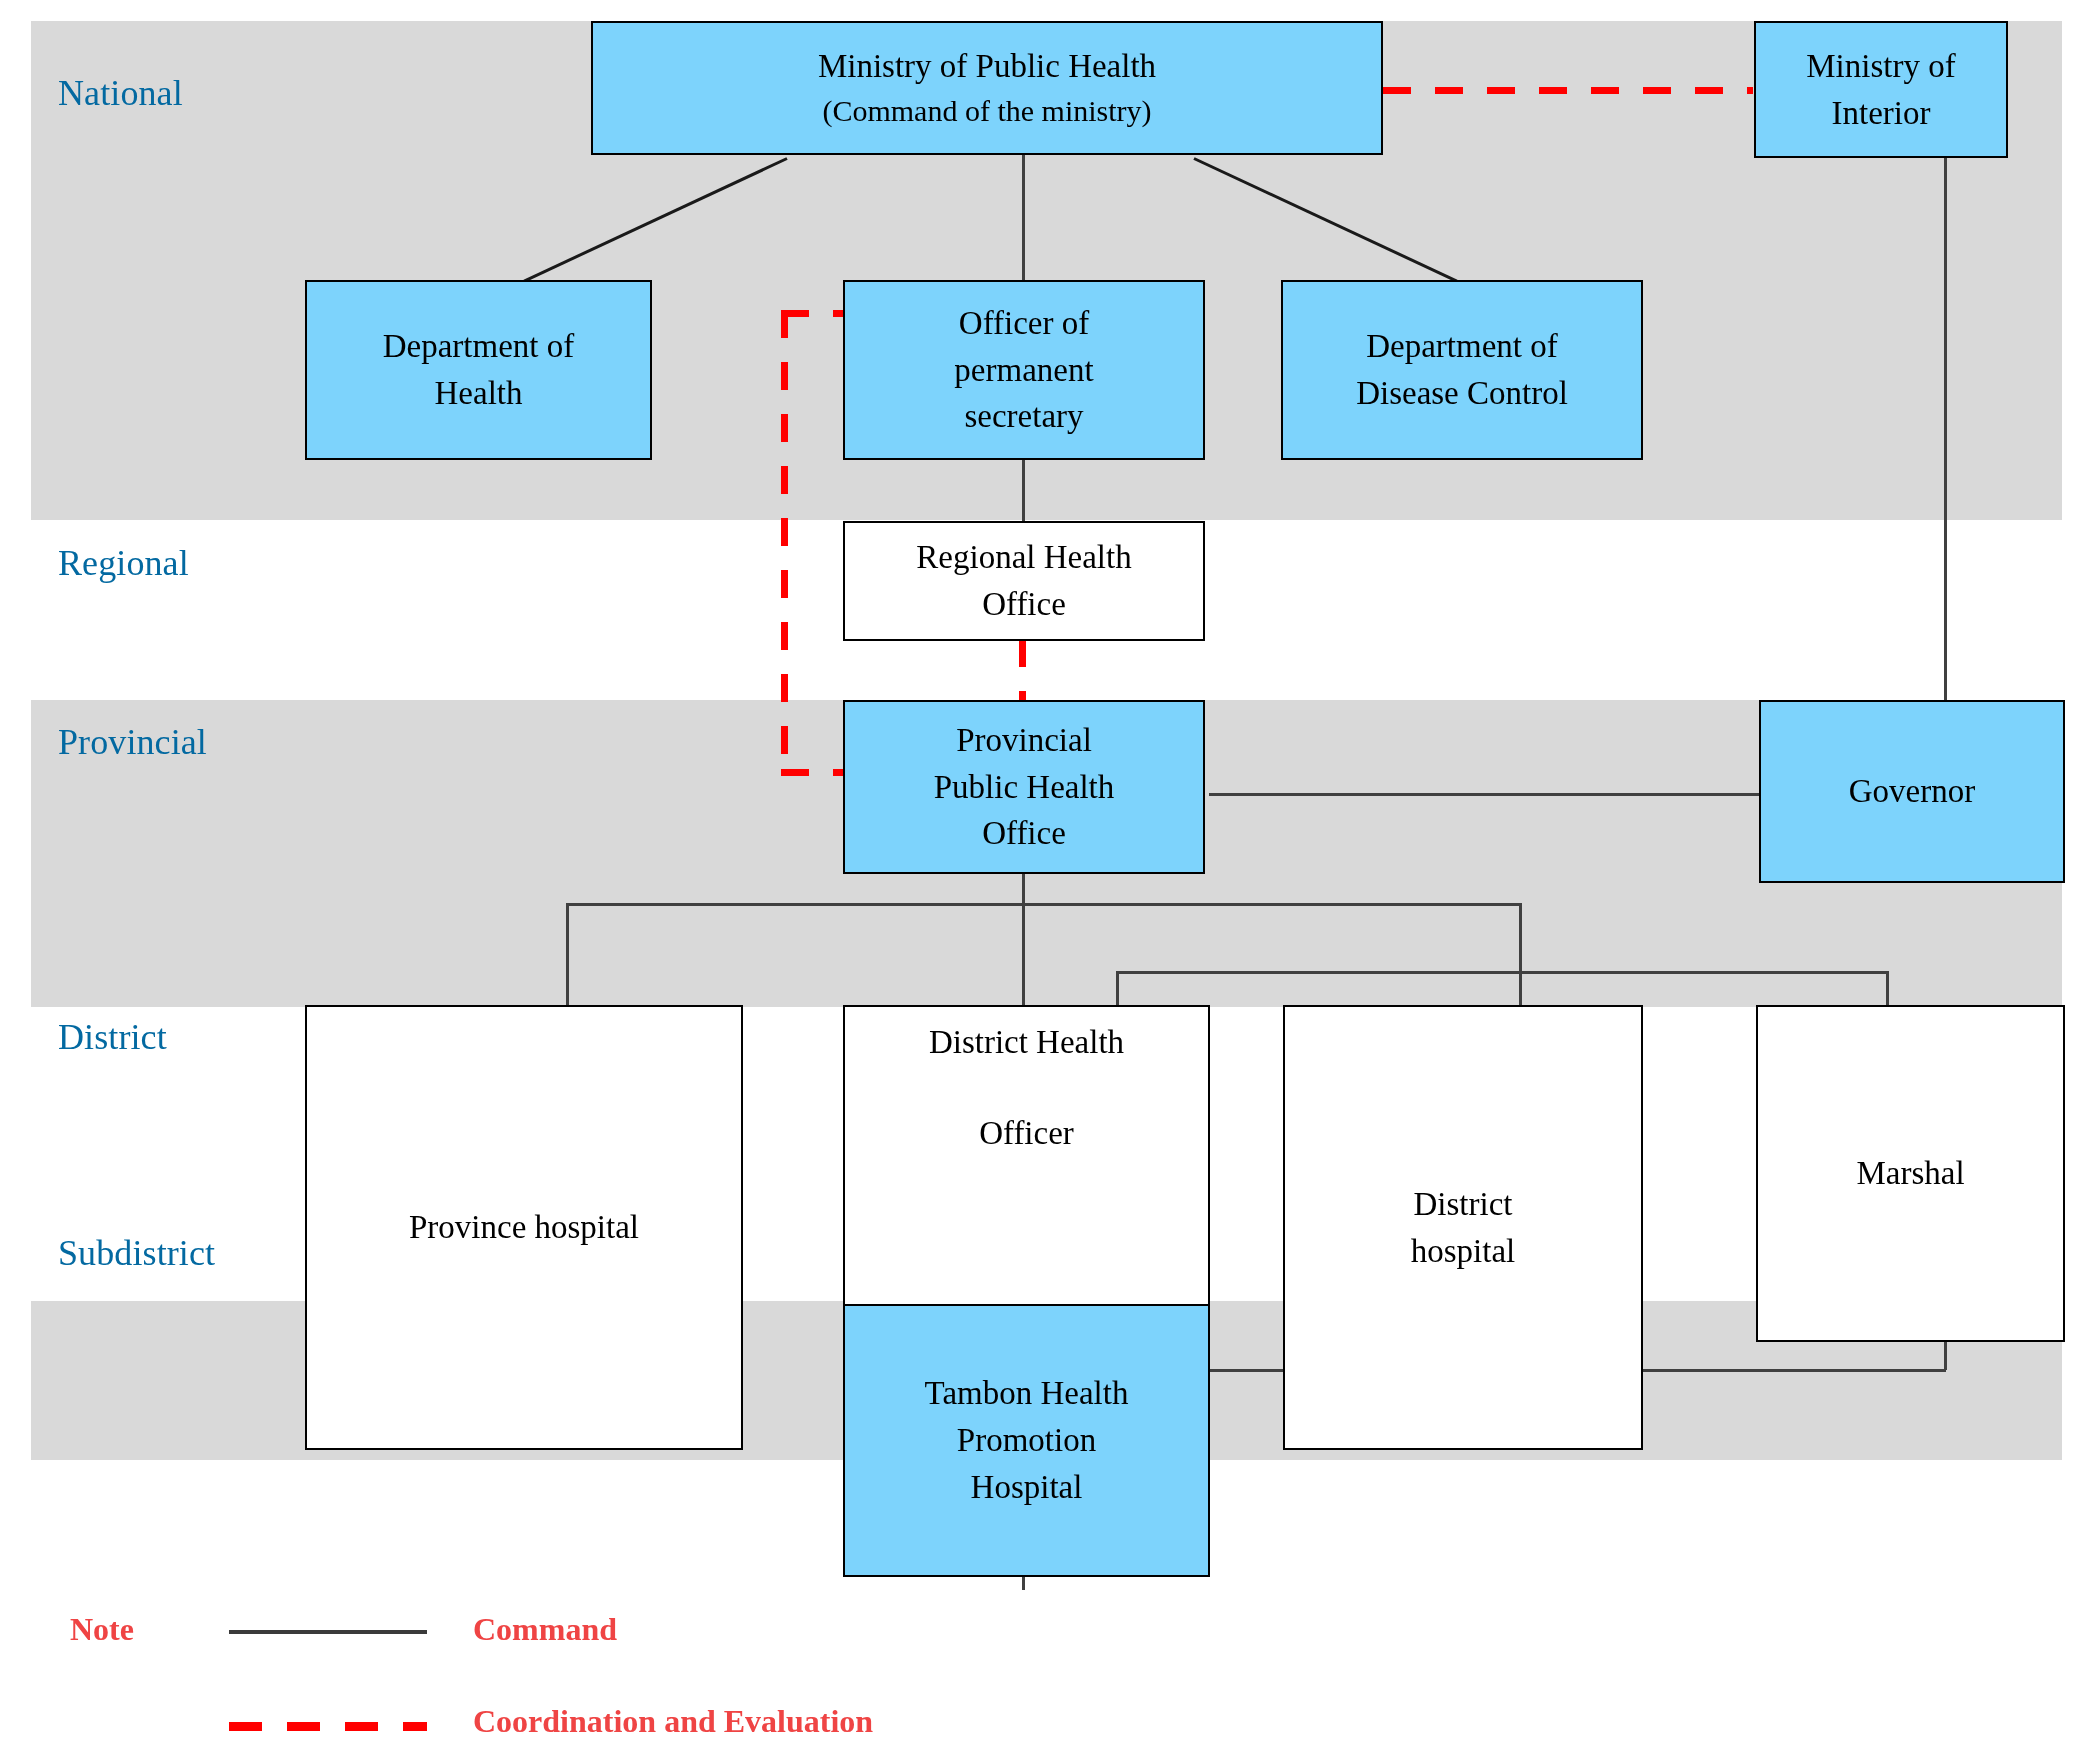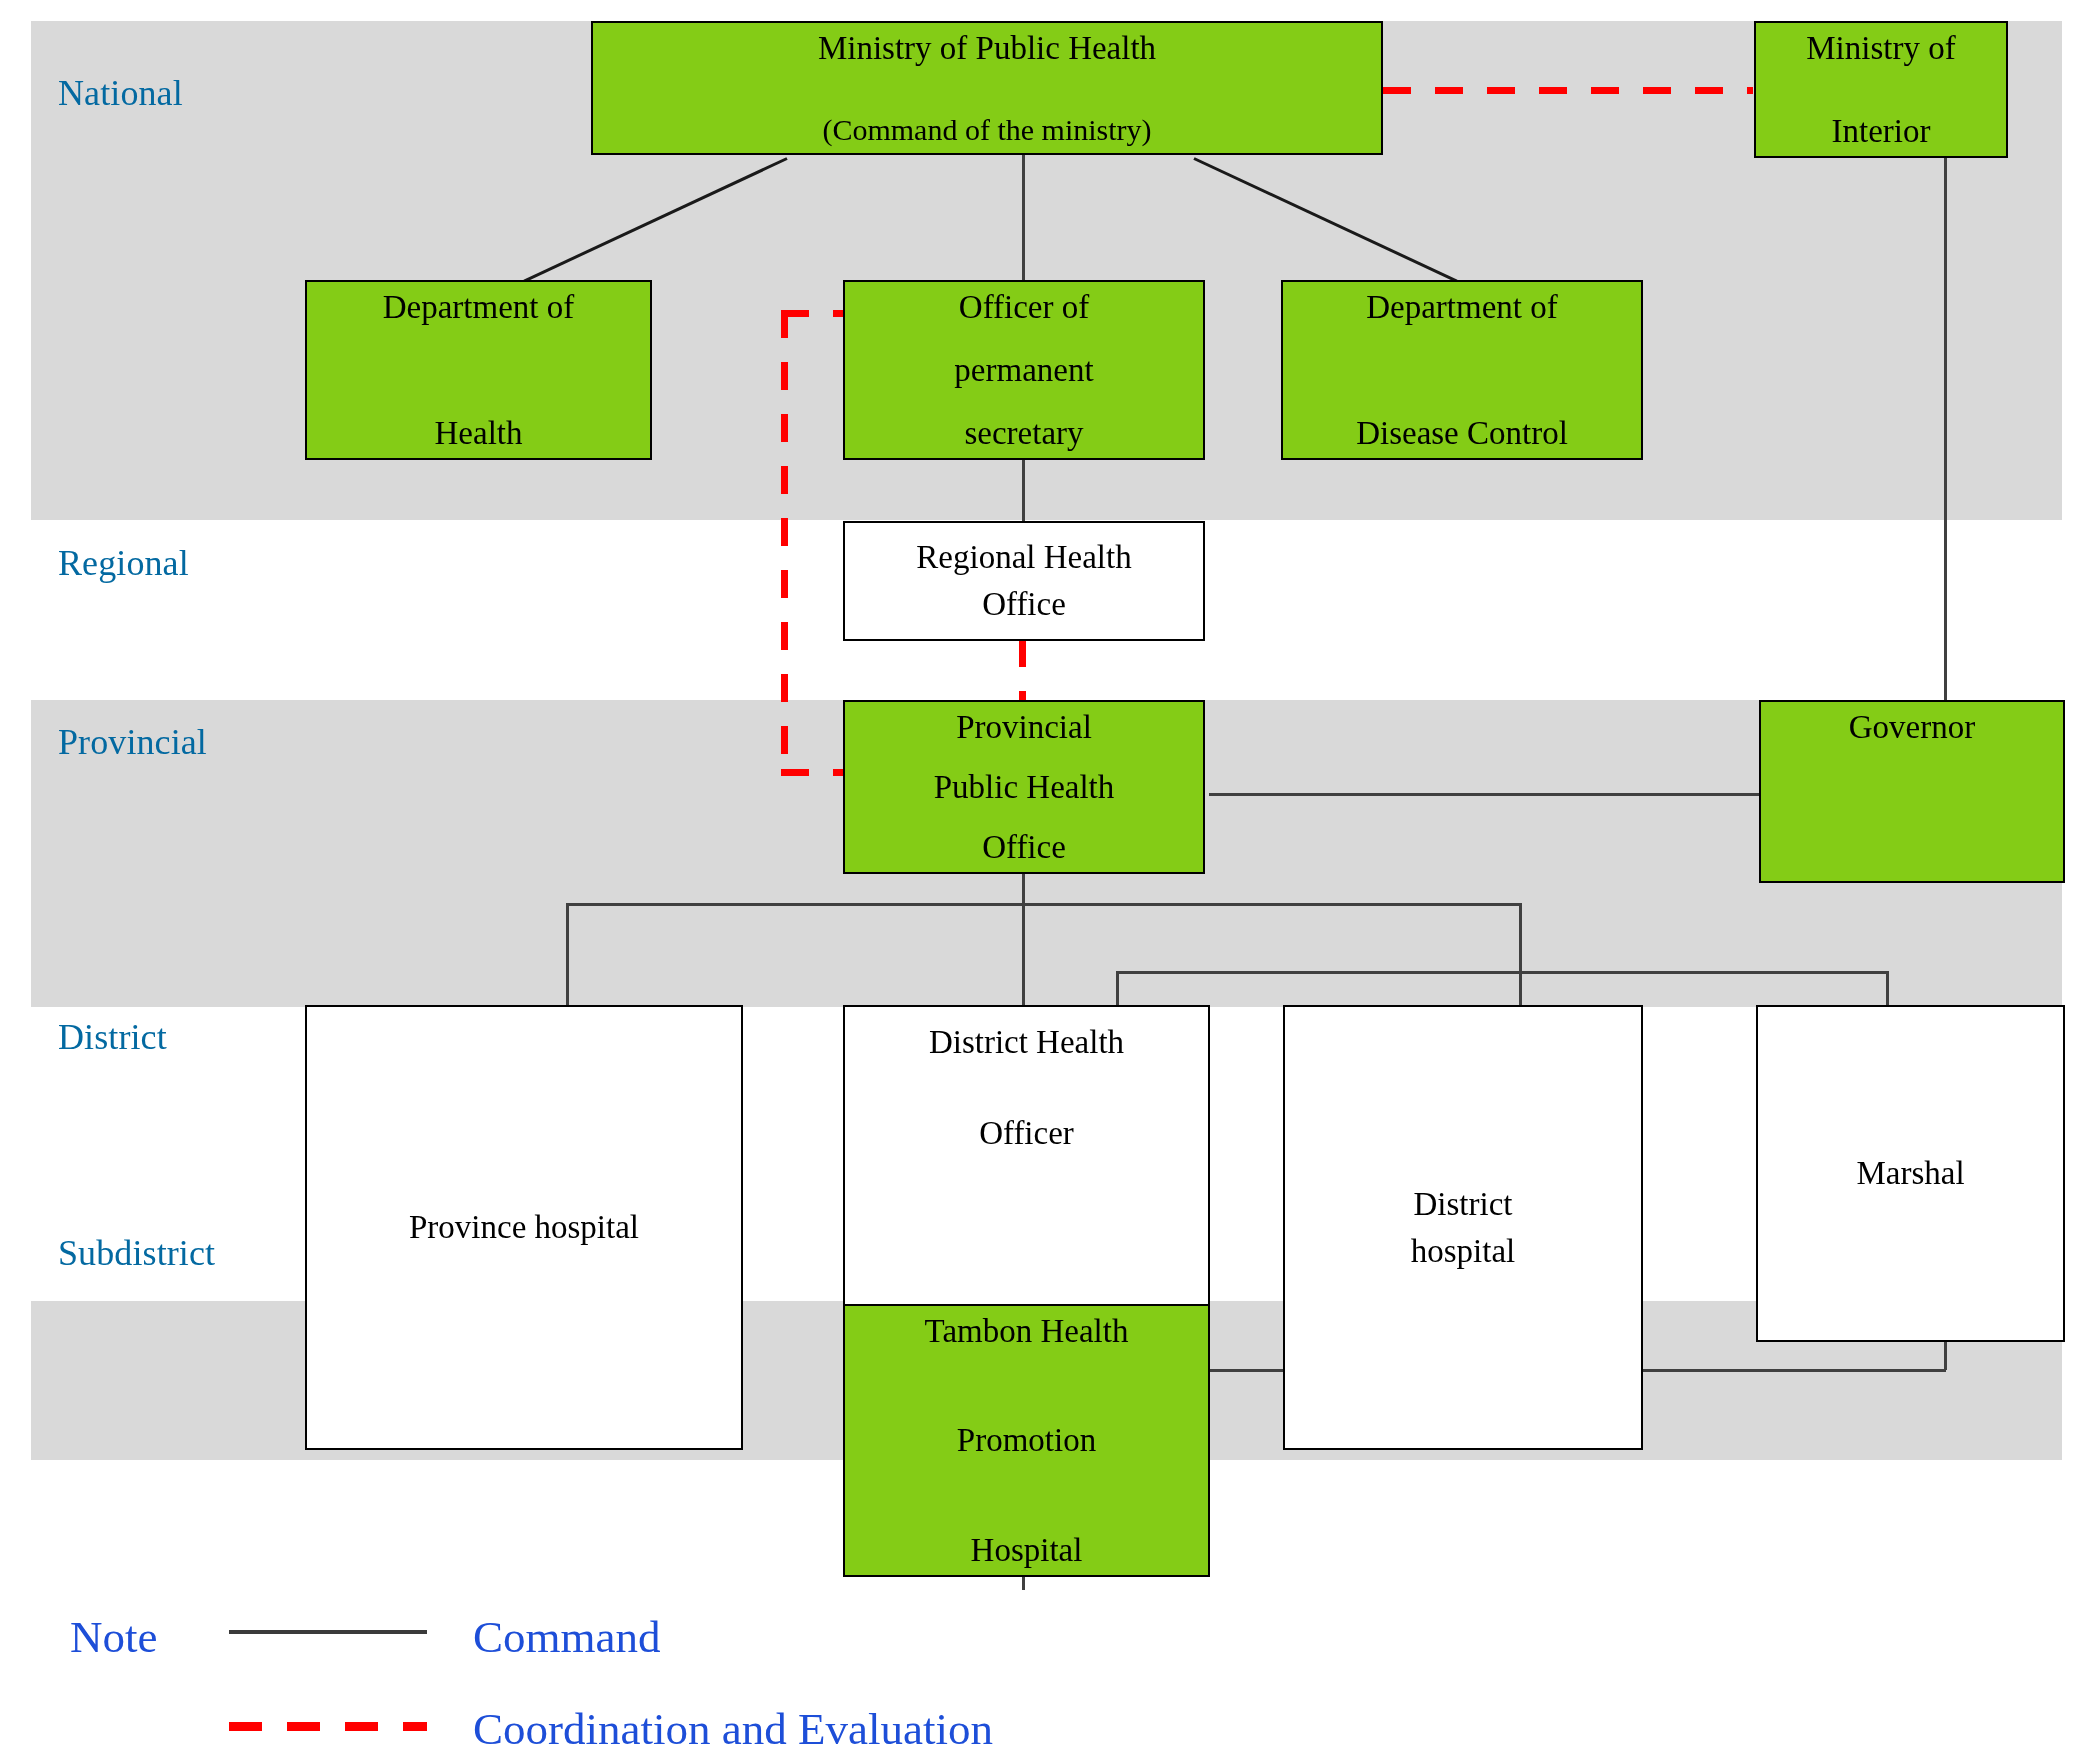--- a/index.html
+++ b/index.html
@@ -26,34 +26,34 @@
     display:flex;
     flex-direction:column;
     align-items:center;
     justify-content:center;
     text-align:center;
     color:#000;
     font-size:33px;
     line-height:1.42;
     padding:1.5px 4.4px;
   }
-  .node.shaded{background:#84cc16;justify-content:space-between;}
+  .node.shaded{background:#7dd3fc;}
   .node.plain{background:#ffffff;}
   .node .ln{display:block;width:100%;}
   .node .sub{font-size:30px;}
   
   .hline{position:absolute;background:#404040;height:3px;}
   .vline{position:absolute;background:#404040;width:3px;}
   .diag{position:absolute;background:#1a1a1a;height:3px;transform-origin:0 50%;}
   .rdash-h{position:absolute;height:6.7px;
     background:repeating-linear-gradient(to right,#ff0000 0px,#ff0000 28px,rgba(0,0,0,0) 28px,rgba(0,0,0,0) 52px);}
   .rdash-v{position:absolute;width:6.7px;
     background:repeating-linear-gradient(to bottom,#ff0000 0px,#ff0000 28px,rgba(0,0,0,0) 28px,rgba(0,0,0,0) 52px);}
   
-  .legend-label{position:absolute;font-size:45px;color:#1d4ed8;white-space:nowrap;}
+  .legend-label{position:absolute;font-size:32px;color:#ef4444;white-space:nowrap;font-weight:bold;}
   .legend-line{position:absolute;background:#3a3a3a;height:4.4px;}
   .legend-dash{position:absolute;height:9px;
     background:repeating-linear-gradient(to right,#ff0000 0px,#ff0000 33px,rgba(0,0,0,0) 33px,rgba(0,0,0,0) 58px);}
 </style>
 </head>
 <body>
 
 <div id="root">
 
   <div class="band" style="left:31px;  top:21px;   width:2031px; height:499px;"></div>

